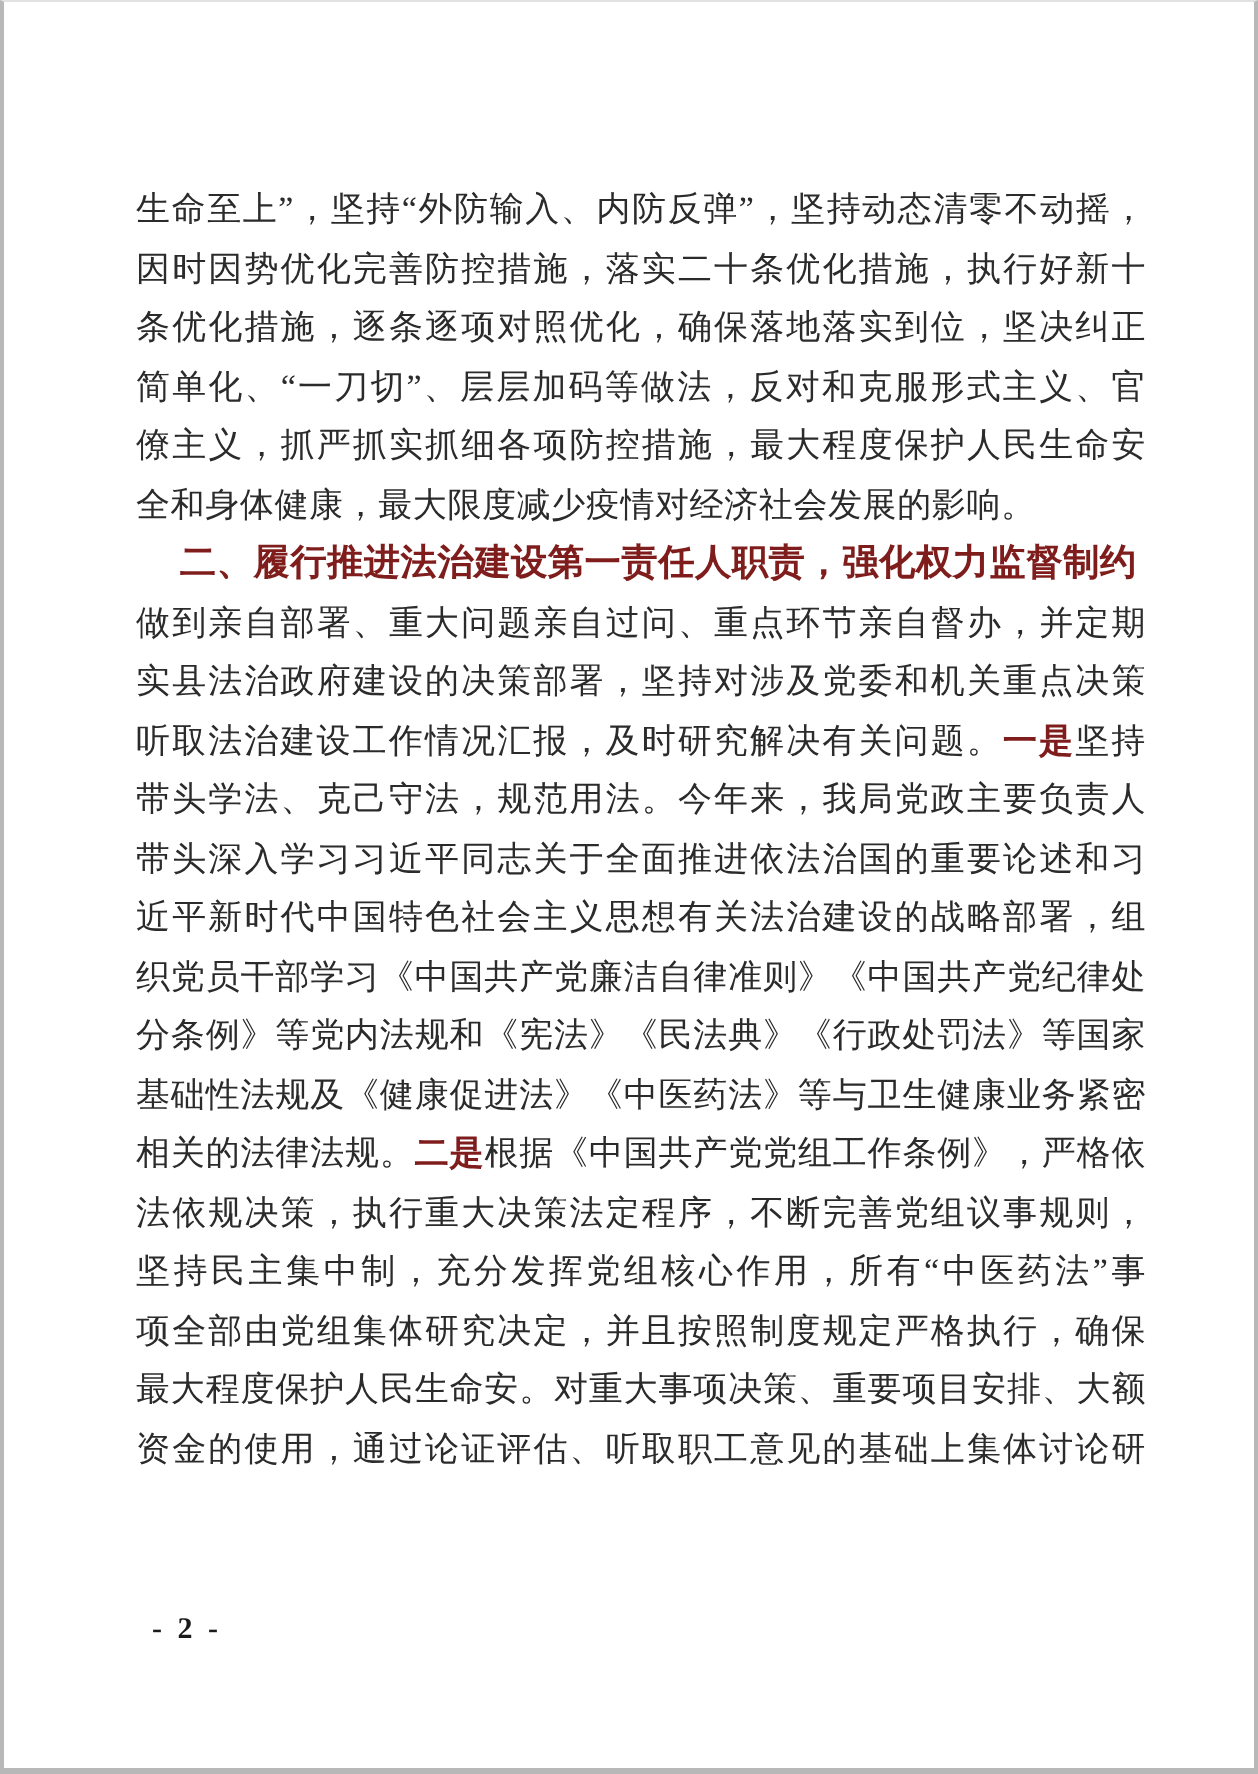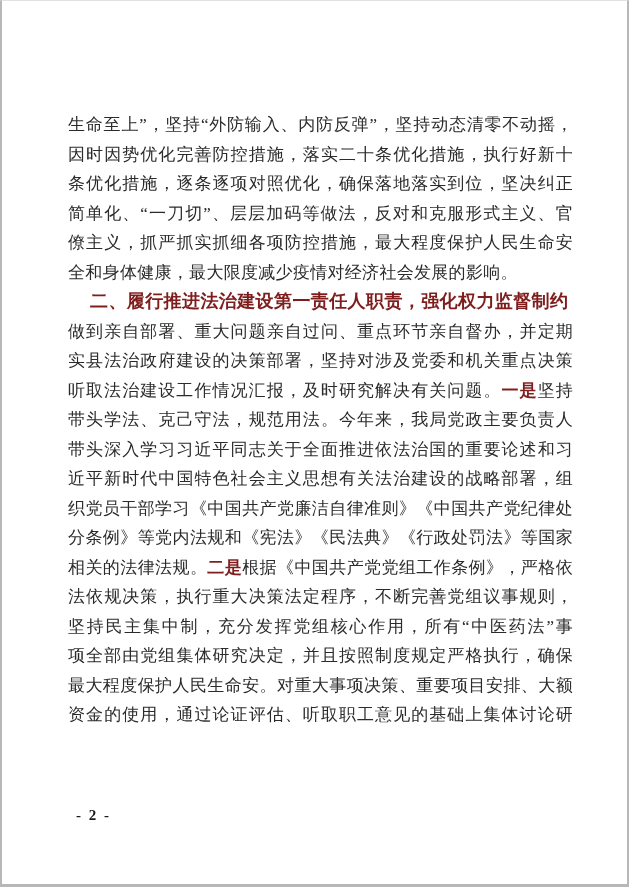--- a/index.html
+++ b/index.html
@@ -18,21 +18,20 @@
     border-bottom: 3px solid var(--border-color, #b8b8b8);
     border-top: 1px solid #e2e2e2;
     overflow: hidden;
     font-family: "Liberation Serif", "DejaVu Serif", serif;
   }
   .doc-body {
     position: absolute;
     left: 66px;
     top: 89px;
     width: 505px;
-    margin-top: 20px;
   }
   .line {
     height: 29.5px;
     line-height: 29.5px;
     font-size: 17px;
     letter-spacing: 0.3px;
     color: var(--text-color, #2b2b2b);
     white-space: nowrap;
     overflow: visible;
     text-align: left;
@@ -82,20 +81,21 @@
       <div class="line body"><span>全和身体健康，最大限度减少疫情对经济社会发展的影响。</span></div>
       <div class="line heading"><span class="seg-bold">二、履行推进法治建设第一责任人职责，强化权力监督制约</span></div>
       <div class="line body j"><span>做到亲自部署、重大问题亲自过问、重点环节亲自督办，并定期</span></div>
       <div class="line body j"><span>实县法治政府建设的决策部署，坚持对涉及党委和机关重点决策</span></div>
       <div class="line body j"><span>听取法治建设工作情况汇报，及时研究解决有关问题。</span><span class="seg-bold">一是</span><span>坚持</span></div>
       <div class="line body j"><span>带头学法、克己守法，规范用法。今年来，我局党政主要负责人</span></div>
       <div class="line body j"><span>带头深入学习习近平同志关于全面推进依法治国的重要论述和习</span></div>
       <div class="line body j"><span>近平新时代中国特色社会主义思想有关法治建设的战略部署，组</span></div>
       <div class="line body j"><span>织党员干部学习《中国共产党廉洁自律准则》《中国共产党纪律处</span></div>
       <div class="line body j"><span>分条例》等党内法规和《宪法》《民法典》《行政处罚法》等国家</span></div>
+      <div class="line body j"><span>基础性法规及《健康促进法》《中医药法》等与卫生健康业务紧密</span></div>
       <div class="line body j"><span>相关的法律法规。</span><span class="seg-bold">二是</span><span>根据《中国共产党党组工作条例》，严格依</span></div>
       <div class="line body j"><span>法依规决策，执行重大决策法定程序，不断完善党组议事规则，</span></div>
       <div class="line body j"><span>坚持民主集中制，充分发挥党组核心作用，所有“中医药法”事</span></div>
       <div class="line body j"><span>项全部由党组集体研究决定，并且按照制度规定严格执行，确保</span></div>
       <div class="line body j"><span>最大程度保护人民生命安。对重大事项决策、重要项目安排、大额</span></div>
       <div class="line body j"><span>资金的使用，通过论证评估、听取职工意见的基础上集体讨论研</span></div>
     </div>
   <div class="page-number">- 2 -</div>
 </div>
 

